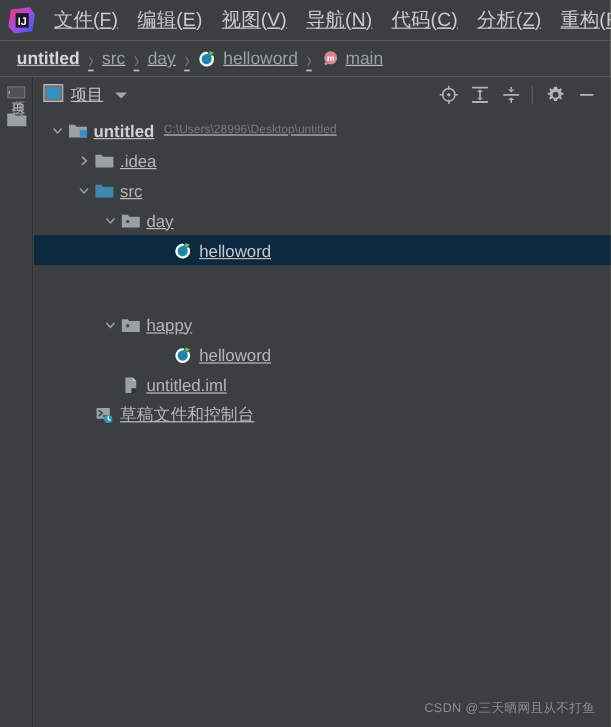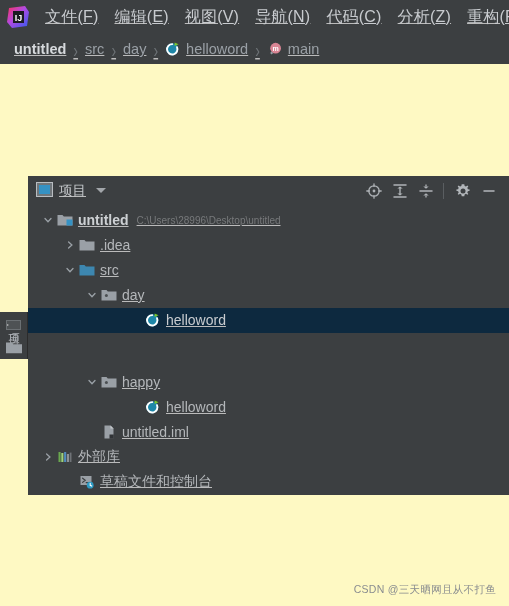--- a/index.html
+++ b/index.html
@@ -78,21 +78,20 @@
     transform: scaleY(1.5);
     display: inline-block;
   }
   .crumb-icon { margin-right: 5px; display: flex; align-items: center; }
 
   
   .body {
     flex: 1 1 auto;
     display: flex;
     min-height: 0;
-    align-items: center;
   }
   .stripe {
     width: 27px;
     background: #3c3f41;
     border-right: 1px solid #2b2b2b;
     flex: 0 0 auto;
     padding-top: 8px;
     display: flex;
     flex-direction: column;
     align-items: center;
@@ -476,37 +475,20 @@
           <span class="row-icon">
             <svg width="16" height="16" viewBox="0 0 16 16">
               <path d="M3.5 1.5 h6 l3 3 v10 h-9 z" fill="#9aa0a6"></path>
               <path d="M9.5 1.5 l3 3 h-3 z" fill="#c6cacd"></path>
               <rect x="8.5" y="10.5" width="4.2" height="4.2" fill="#303336"></rect>
             </svg>
           </span>
           <span class="row-label">untitled.iml</span>
         </div>
 
-        <div class="row" style="padding-left:12px;">
-          <span class="twisty">
-            <svg width="10" height="10" viewBox="0 0 10 10">
-                <path d="M3.6 2 L6.9 5 L3.6 8" stroke="#9aa0a6" stroke-width="1.3" fill="none" stroke-linecap="round"></path>
-              </svg>
-          </span>
-          <span class="row-icon">
-            <svg width="16" height="14" viewBox="0 0 16 14">
-              <rect x="1.5" y="2" width="2.1" height="10" fill="#6aa84f"></rect>
-              <rect x="4.3" y="3" width="2.1" height="9" fill="#9fd27a"></rect>
-              <rect x="7.1" y="2" width="2.1" height="10" fill="#4f8bbf"></rect>
-              <rect x="9.9" y="4" width="2.1" height="8" fill="#8e9296"></rect>
-              <rect x="12.7" y="2.6" width="1.8" height="9.4" fill="#6f7377"></rect>
-            </svg>
-          </span>
-          <span class="row-label">外部库</span>
-        </div>
 
         <div class="row" style="padding-left:34px;">
           <span class="twisty empty"></span>
           <span class="row-icon">
             <svg width="16" height="16" viewBox="0 0 16 16">
               <path d="M1.5 2 h11 v9 h-11 z" fill="#9aa0a6"></path>
               <path d="M3.6 4.2 L6.2 6.3 L3.6 8.4" stroke="#3c3f41" stroke-width="1.2" fill="none" stroke-linecap="round"></path>
               <path d="M7.2 8.6 H10.2" stroke="#3c3f41" stroke-width="1.2" stroke-linecap="round"></path>
               <circle cx="11.2" cy="11.2" r="3.4" fill="#2e9bc4"></circle>
               <path d="M11.2 9.2 V11.3 L12.7 12.1" stroke="#ffffff" stroke-width="1.1" fill="none" stroke-linecap="round"></path>

